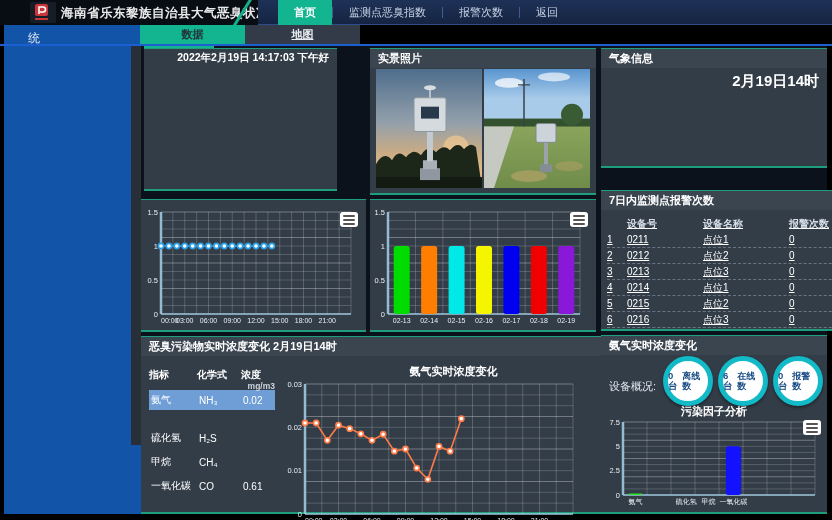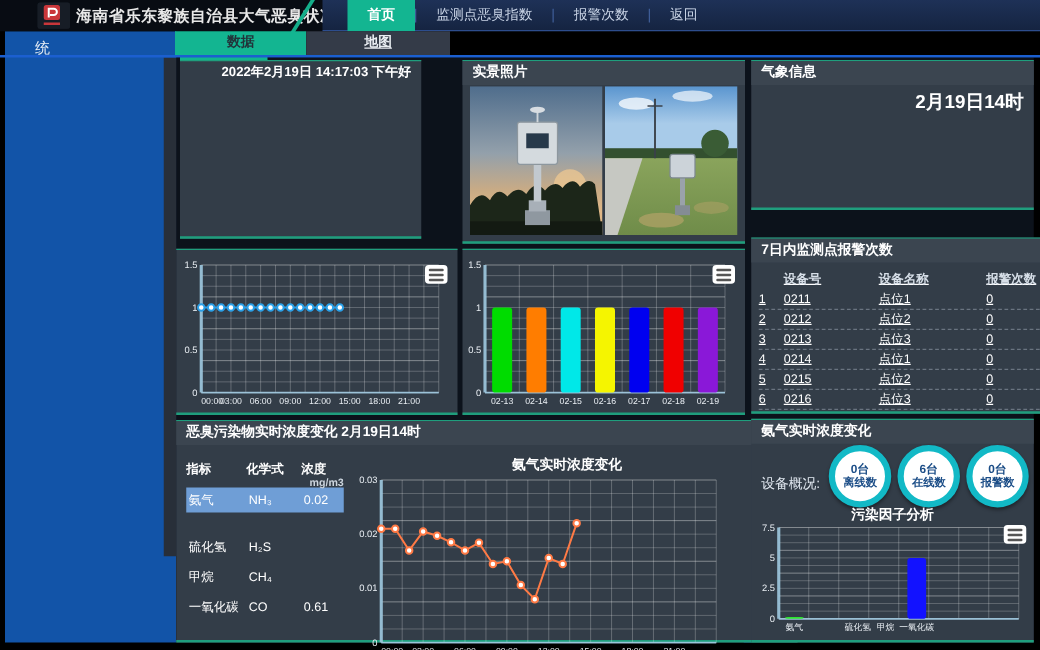--- a/index.html
+++ b/index.html
@@ -73,21 +73,21 @@
   .odor-rows{margin-top:2px;}
   .odor-row{display:grid;grid-template-columns:48px 44px 34px;align-items:center;height:20px;margin-bottom:4px;padding-left:2px;box-sizing:border-box;cursor:pointer;}
   .odor-row:first-child{margin-bottom:18px;}
   .odor-row.selected{background:#6f9ed6;}
   .odor-chart-title{left:140px;right:12px;top:8px;}
   .chart-C{left:138px;top:20px;width:306px;height:152px;}
 
   
   .dev-label{position:absolute;left:8px;top:43px;font-size:11px;color:#e0e7ef;}
   .dev-circles{position:absolute;left:62px;top:20px;display:flex;gap:5px;}
-  .circle{width:40px;height:40px;border-radius:50%;background:#fff;border:5px solid #12b9c6;display:flex;flex-direction:column;align-items:center;justify-content:center;box-shadow:0 2px 3px rgba(0,0,0,.4);}
+  .circle{width:40px;height:40px;border-radius:50%;background:#fff;border:5px solid #12b9c6;display:flex;flex-direction:row;align-items:center;justify-content:center;box-shadow:0 2px 3px rgba(0,0,0,.4);}
   .circle .cnt{font-size:9.5px;font-weight:bold;color:#1a4c86;line-height:10px;}
   .circle .lbl{font-size:9px;font-weight:bold;color:#1a4c86;line-height:10px;}
   .dev-chart-title{left:0;right:0;top:68px;}
   .chart-D{left:4px;top:82px;width:218px;height:90px;}
 </style>
 </head>
 <body>
 
 <div class="screen">
 

